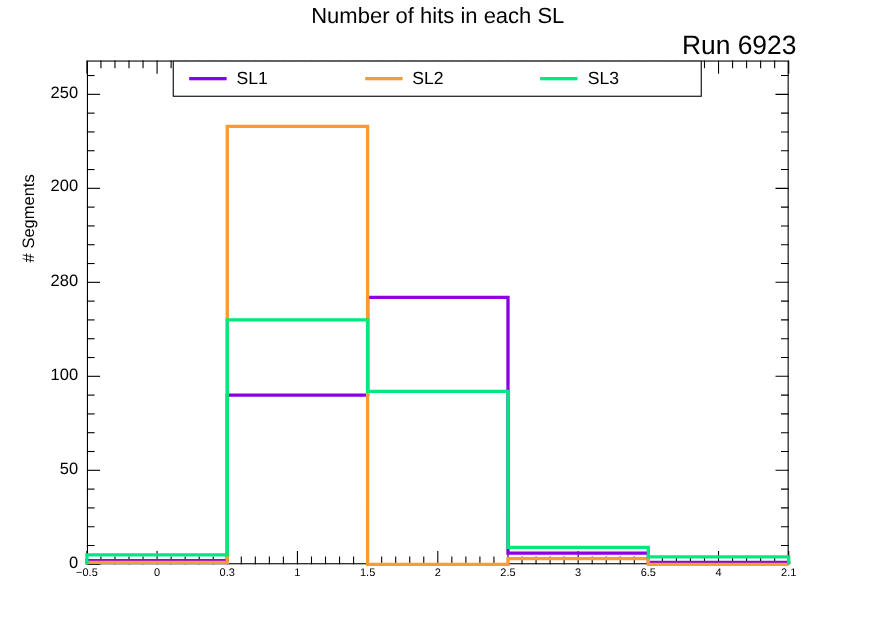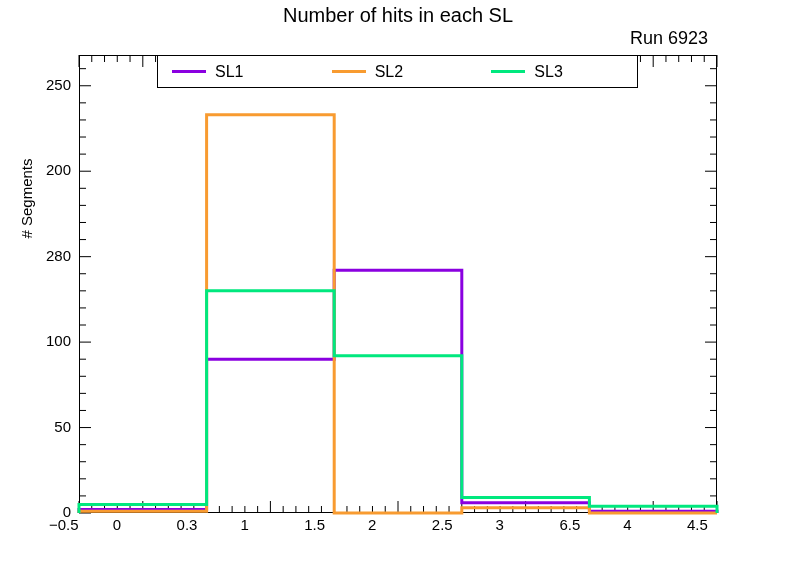--- a/index.html
+++ b/index.html
@@ -7,22 +7,22 @@
   body{width:796px;height:572px;overflow:hidden;
        font-family:"Liberation Sans", sans-serif;color:#000;}
   #root{position:relative;width:796px;height:480px;background:#fff;}
 
   
   #plot-title{
     position:absolute;left:0;top:4px;width:796px;text-align:center;
     font-size:20px;letter-spacing:0px;white-space:nowrap;
   }
   #run-label{
-    position:absolute;right:88px;top:28px;
-    font-size:18px;white-space:nowrap;
+    position:absolute;right:72px;top:28px;
+    font-size:24px;white-space:nowrap;
   }
 
   
   #y-axis-title{
     position:absolute;left:-44px;top:190px;width:140px;
     transform:rotate(-90deg);transform-origin:50% 50%;
     text-align:center;font-size:15px;white-space:nowrap;
   }
   #x-axis-title{
     position:absolute;left:0;top:533px;width:717px;
@@ -37,21 +37,21 @@
 
   
   #canvas{position:absolute;left:0;top:0;width:796px;height:572px;}
 
   
   .ylab{
     position:absolute;text-align:right;font-size:15px;white-space:nowrap;
     width:56px;
   }
   .xlab{
-    position:absolute;text-align:left;font-size:15px;white-space:nowrap;
+    position:absolute;text-align:center;font-size:10px;white-space:nowrap;
     width:60px;top:516px;
   }
 
   
   #legend{
     position:absolute;left:157px;top:55px;width:481px;height:33px;
     border:1px solid #000;box-sizing:border-box;background:#fff;
     display:flex;align-items:flex-end;
   }
   .legend-entry{
@@ -255,21 +255,21 @@
       <div class="xlab" style="left: 49px;">−0.5</div>
       <div class="xlab" style="left: 112.8px;">0</div>
       <div class="xlab" style="left: 176.6px;">0.3</div>
       <div class="xlab" style="left: 240.4px;">1</div>
       <div class="xlab" style="left: 304.2px;">1.5</div>
       <div class="xlab" style="left: 368px;">2</div>
       <div class="xlab" style="left: 431.8px;">2.5</div>
       <div class="xlab" style="left: 495.6px;">3</div>
       <div class="xlab" style="left: 559.4px;">6.5</div>
       <div class="xlab" style="left: 623.2px;">4</div>
-      <div class="xlab" style="left: 687px;">4.5</div>
+      <div class="xlab" style="left: 687px;">2.1</div>
     </div>
 
   <div id="legend">
       <div class="legend-entry">
         <span class="legend-swatch" style="background: rgb(138, 0, 224);"></span>
         <span class="legend-text">SL1</span>
       </div>
       <div class="legend-entry">
         <span class="legend-swatch" style="background: rgb(248, 155, 48);"></span>
         <span class="legend-text">SL2</span>

